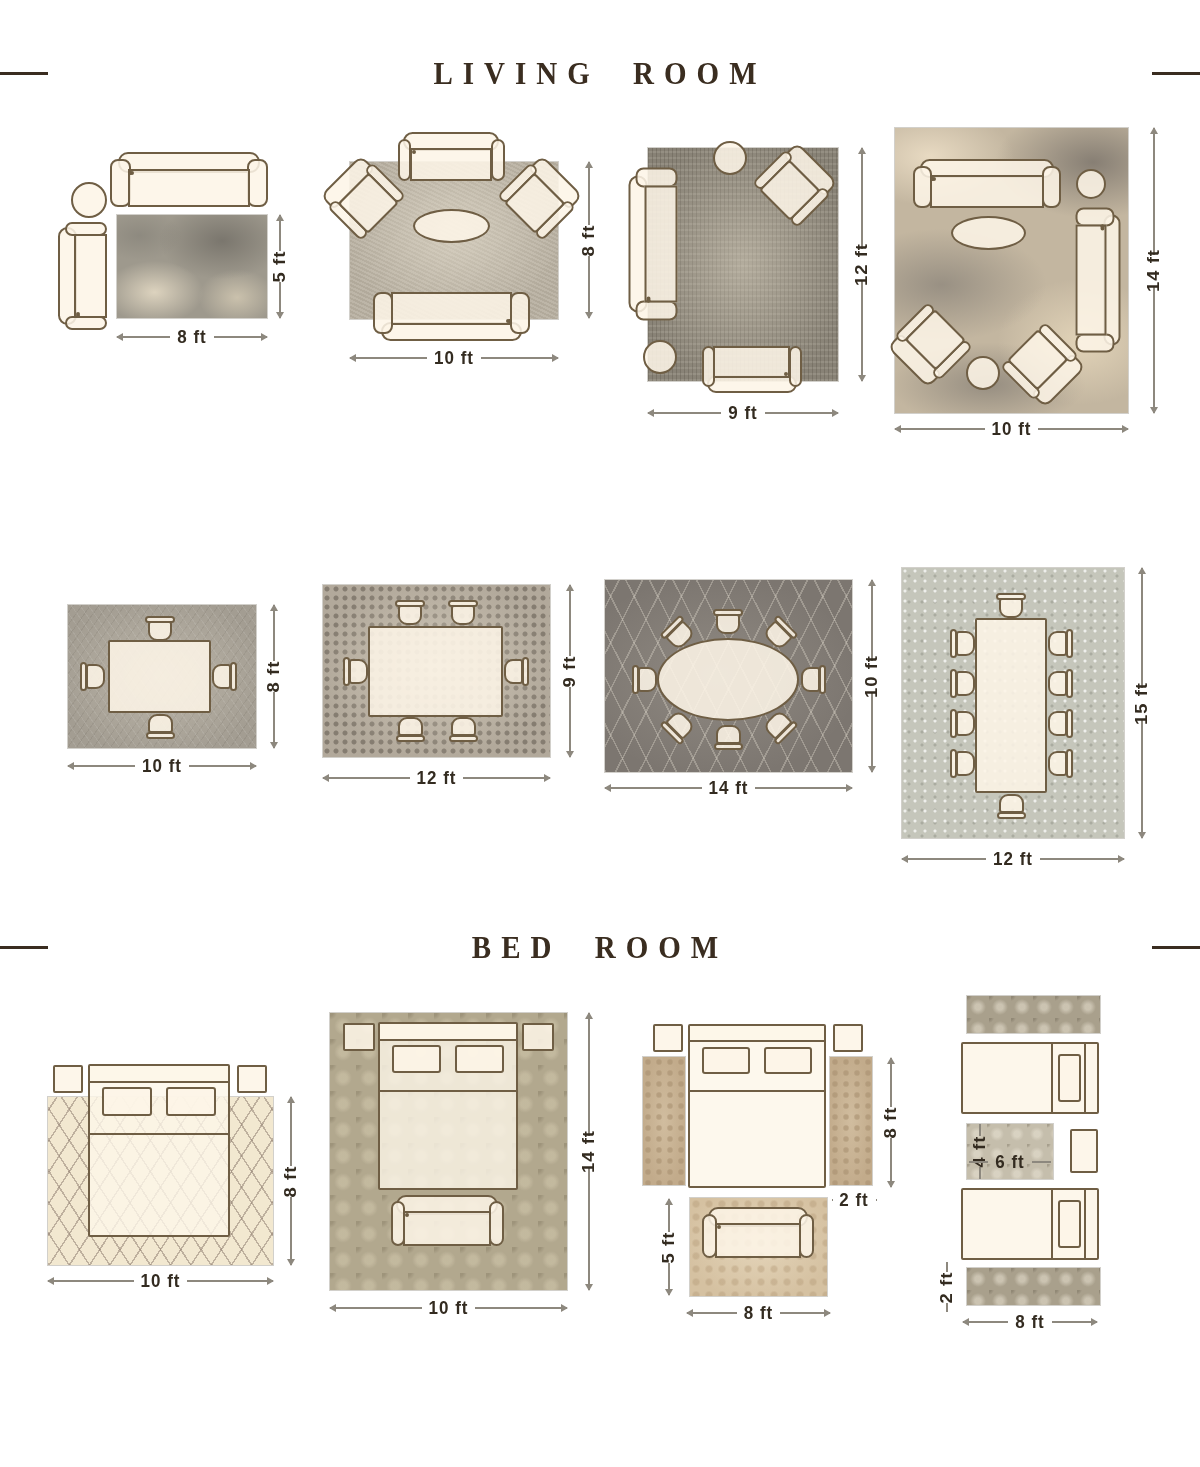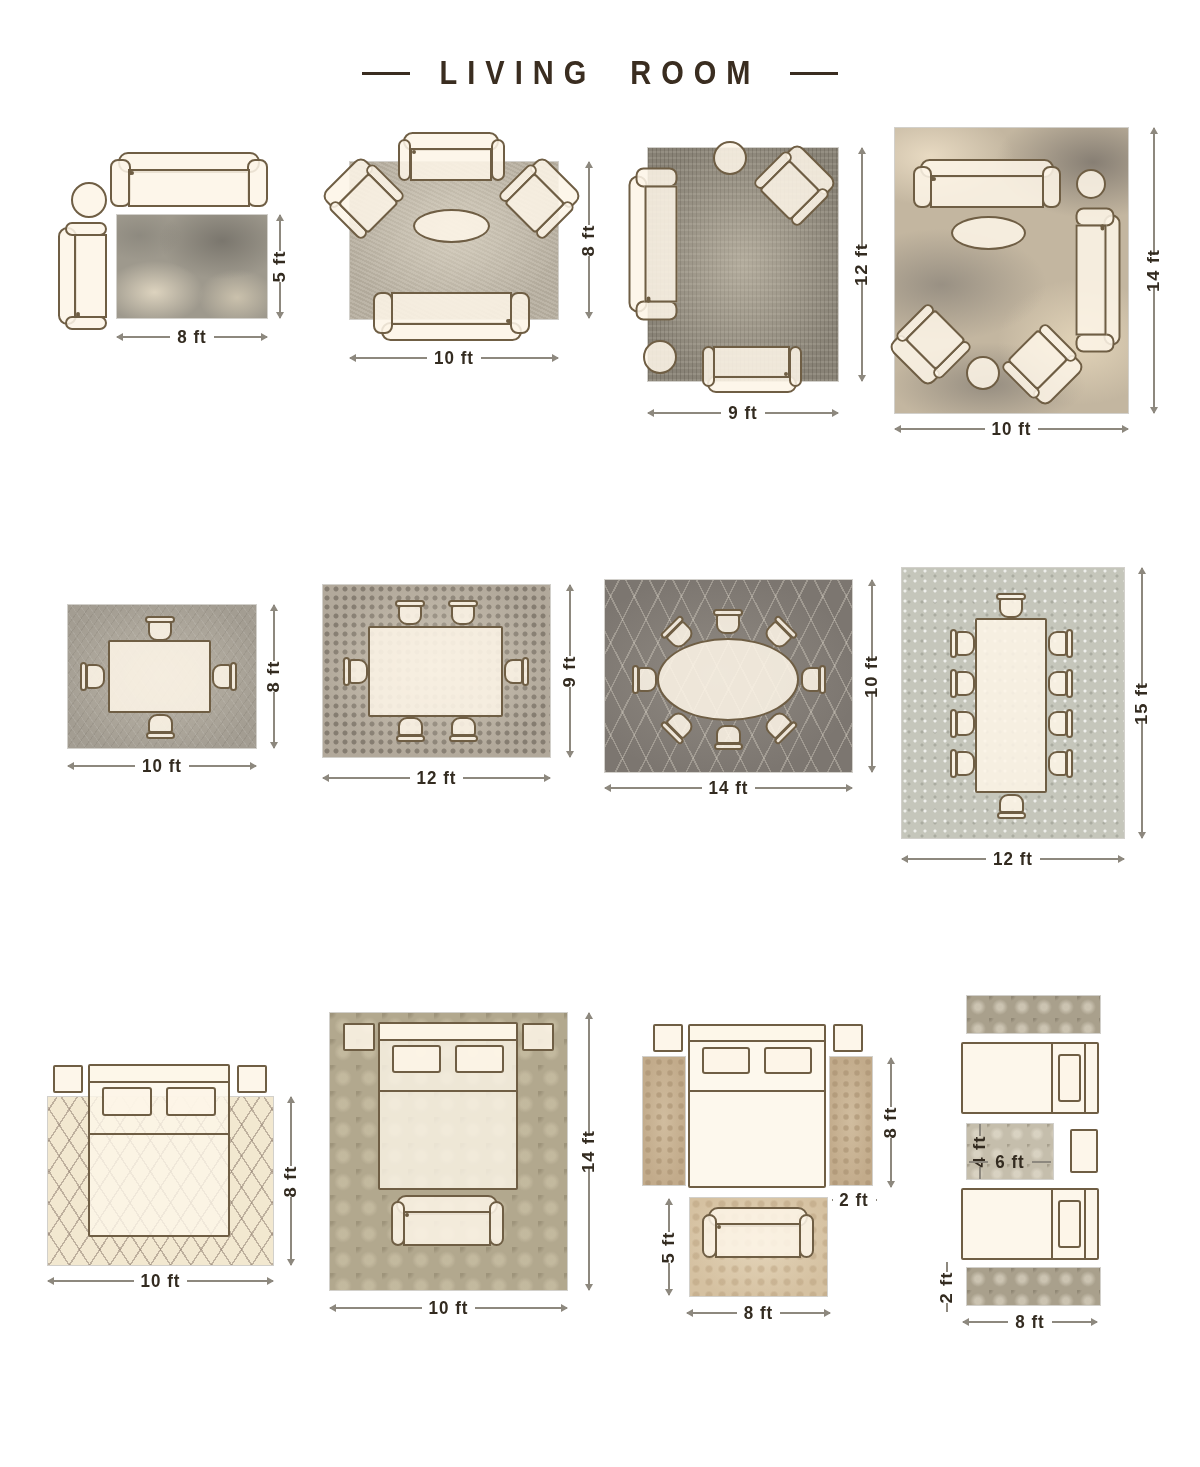--- a/index.html
+++ b/index.html
@@ -10,21 +10,21 @@
     --ffill:rgba(253,245,231,.87);
   }
   html,body{margin:0;padding:0;background:#ffffff;}
   #scene{
     position:relative;width:1200px;height:1467px;margin:0 auto;background:#ffffff;
     font-family:"Liberation Sans",sans-serif;overflow:hidden;
   }
   #scene > div{position:absolute;}
 
   
-  .section-header{left:0;width:100%;display:flex;justify-content:center;align-items:center;gap:30px;color:var(--accent);}
+  .section-header{left:0;width:100%;display:flex;justify-content:space-between;align-items:center;gap:30px;color:var(--accent);font-family:Liberation Serif, serif;}
   .header-dash{width:48px;height:3px;background:var(--accent);}
   .header-title{font-size:29px;font-weight:bold;letter-spacing:10px;word-spacing:16px;transform:scaleY(1.12);white-space:nowrap;}
 
   
   .rug{box-shadow:0 0 0 1px rgba(95,86,70,.28);}
   .tex-lr1{background-color:#9e998d;background-image:
     radial-gradient(ellipse 70px 45px at 25% 75%,rgba(224,214,193,.95),rgba(224,214,193,0) 70%),
     radial-gradient(ellipse 90px 55px at 70% 25%,rgba(116,112,104,.85),rgba(116,112,104,0) 70%),
     radial-gradient(ellipse 55px 40px at 80% 80%,rgba(210,200,178,.85),rgba(210,200,178,0) 70%),
     radial-gradient(ellipse 60px 35px at 15% 20%,rgba(140,136,126,.9),rgba(140,136,126,0) 70%);}
@@ -454,20 +454,25 @@
     <div class="dim dim-h" style="left: 902px; top: 850px; width: 222px; height: 18px;">
       <div class="dline"></div>
       <div class="dlabel">12 ft</div>
       <div class="dline"></div>
     </div>
     <div class="dim dim-v" style="left: 1133px; top: 568px; width: 18px; height: 270px;">
       <div class="dline"></div>
       <div class="dlabel">15 ft</div>
       <div class="dline"></div>
     </div>
+    <div class="section-header" style="top: 931px;">
+      <div class="header-dash"></div>
+      <div class="header-title">BED ROOM</div>
+      <div class="header-dash"></div>
+    </div>
     <div class="nightstand" style="left: 53px; top: 1065px; width: 30px; height: 28px;"></div>
     <div class="nightstand" style="left: 237px; top: 1065px; width: 30px; height: 28px;"></div>
     <div class="rug tex-br1" style="left: 48px; top: 1097px; width: 225px; height: 168px;"></div>
     <div class="bed" style="left: 88px; top: 1063.5px; width: 142px; height: 173px;">
       <div class="bed-head"></div>
       <div class="pillow p1"></div>
       <div class="pillow p2"></div>
       <div class="bed-fold"></div>
     </div>
     <div class="dim dim-h" style="left: 48px; top: 1272px; width: 225px; height: 18px;">

